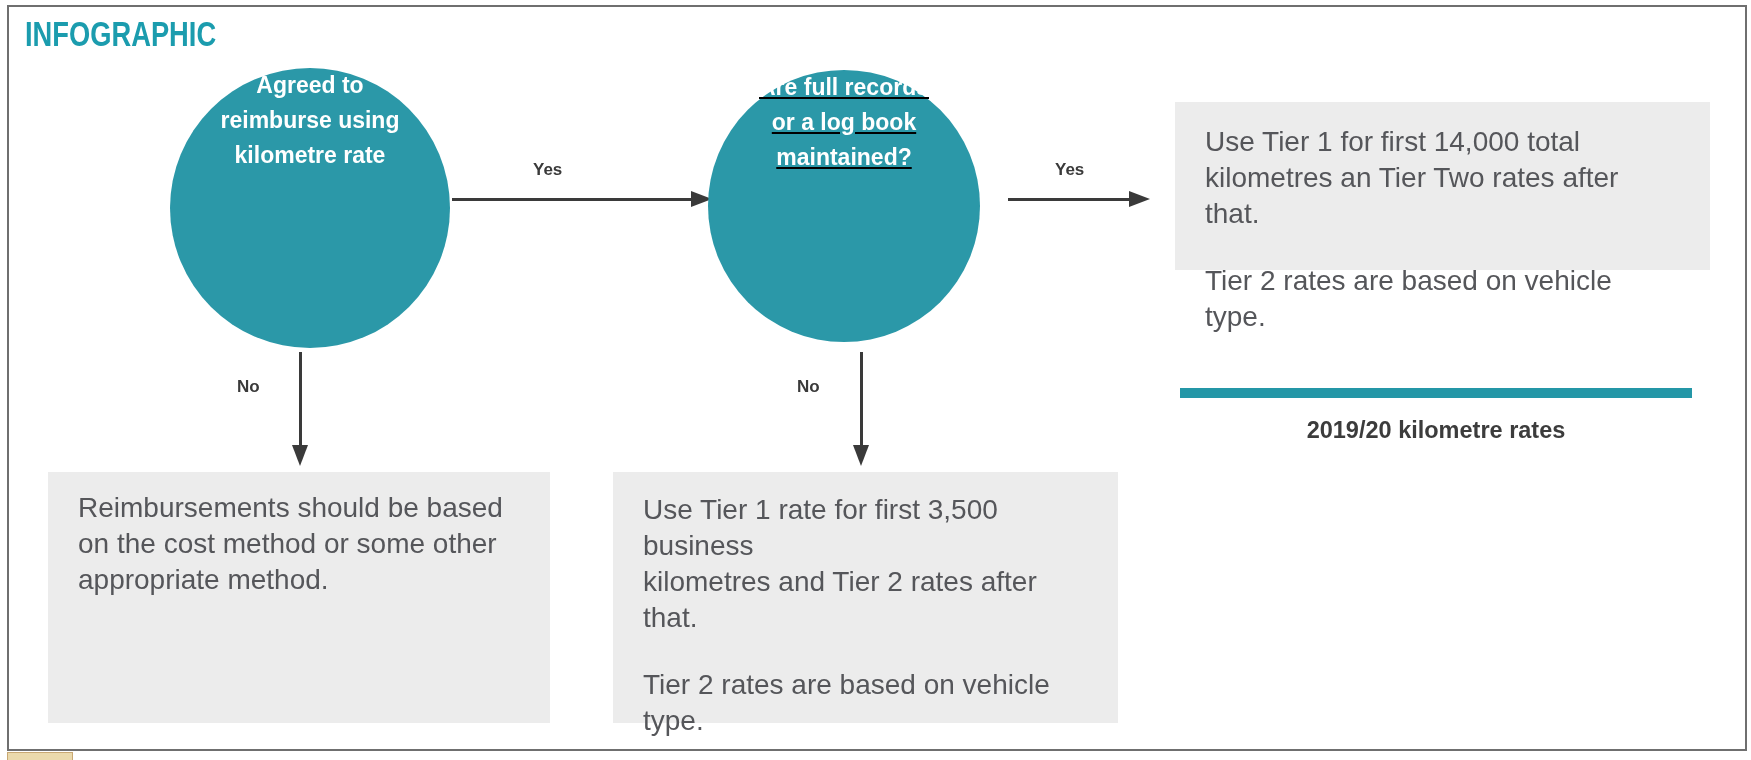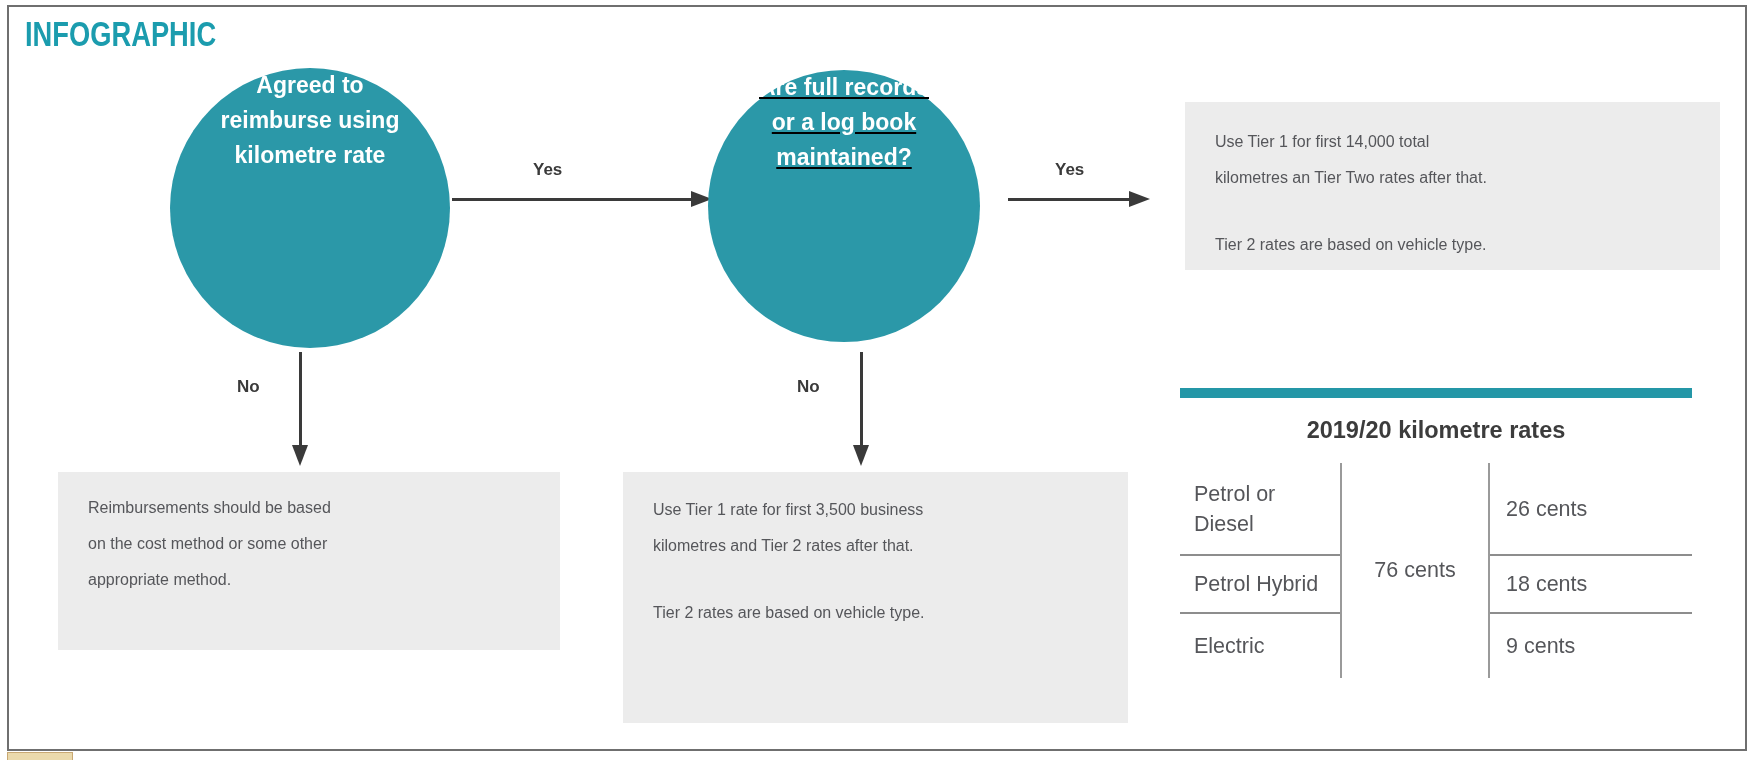--- a/index.html
+++ b/index.html
@@ -45,25 +45,25 @@
   .v-arrow .head {
     position: absolute; bottom: -20px; left: -7px;
     width: 0; height: 0;
     border-top: 21px solid #3a3a3a;
     border-left: 8.5px solid transparent;
     border-right: 8.5px solid transparent;
   }
 
   .gray-box {
     position: absolute; background: #ececec;
-    padding: 18px 30px; color: #55565a; font-size: 16px; line-height: 36px; margin-left: 10px;
+    padding: 18px 30px; color: #55565a; font-size: 28px; line-height: 36px;
   }
   .gray-box p { white-space: pre-line; margin: 0 0 31px 0; }
   .gray-box p:last-child { margin-bottom: 0; }
-  .box-no-1 { left: 48px; top: 472px; width: 502px; height: 178px; }
+  .box-no-1 { left: 48px; top: 472px; width: 502px; height: 251px; }
   .box-no-2 { left: 613px; top: 472px; width: 505px; height: 251px; padding-top: 20px; }
   .box-yes-2 { left: 1175px; top: 102px; width: 535px; height: 168px; padding-top: 22px; }
 
   .rates-table { position: absolute; left: 1180px; top: 388px; width: 512px; }
   .rates-table .teal-bar { width: 512px; height: 10px; background: #2497a7; }
   .rates-table .table-title {
     height: 65px; display: flex; align-items: center; justify-content: center;
     font-size: 23.5px; font-weight: bold; color: #3c3c3c;
   }
   .thead, .tbody { display: grid; grid-template-columns: 160px 150px 202px; }
@@ -155,24 +155,15 @@
 
 <div class="gray-box box-yes-2">
   <p>Use Tier 1 for first 14,000 total
 kilometres an Tier Two rates after that.</p>
   <p>Tier 2 rates are based on vehicle type.</p>
 </div>
 
 <div class="rates-table">
   <div class="teal-bar"></div>
   <div class="table-title">2019/20 kilometre rates</div>
-  <div class="tbody">
-    <div class="td col1 rule" style="grid-row:1;">Petrol or Diesel</div>
-    <div class="td col1 rule" style="grid-row:2;">Petrol Hybrid</div>
-    <div class="td col1" style="grid-row:3;">Electric</div>
-    <div class="mid-col">76 cents</div>
-    <div class="td col3 t2 rule" style="grid-row:1;">26 cents</div>
-    <div class="td col3 t2 rule" style="grid-row:2;">18 cents</div>
-    <div class="td col3 t2" style="grid-row:3;">9 cents</div>
-  </div>
 </div>
 
 <div class="tan-chip"></div>
 
 </body></html>

